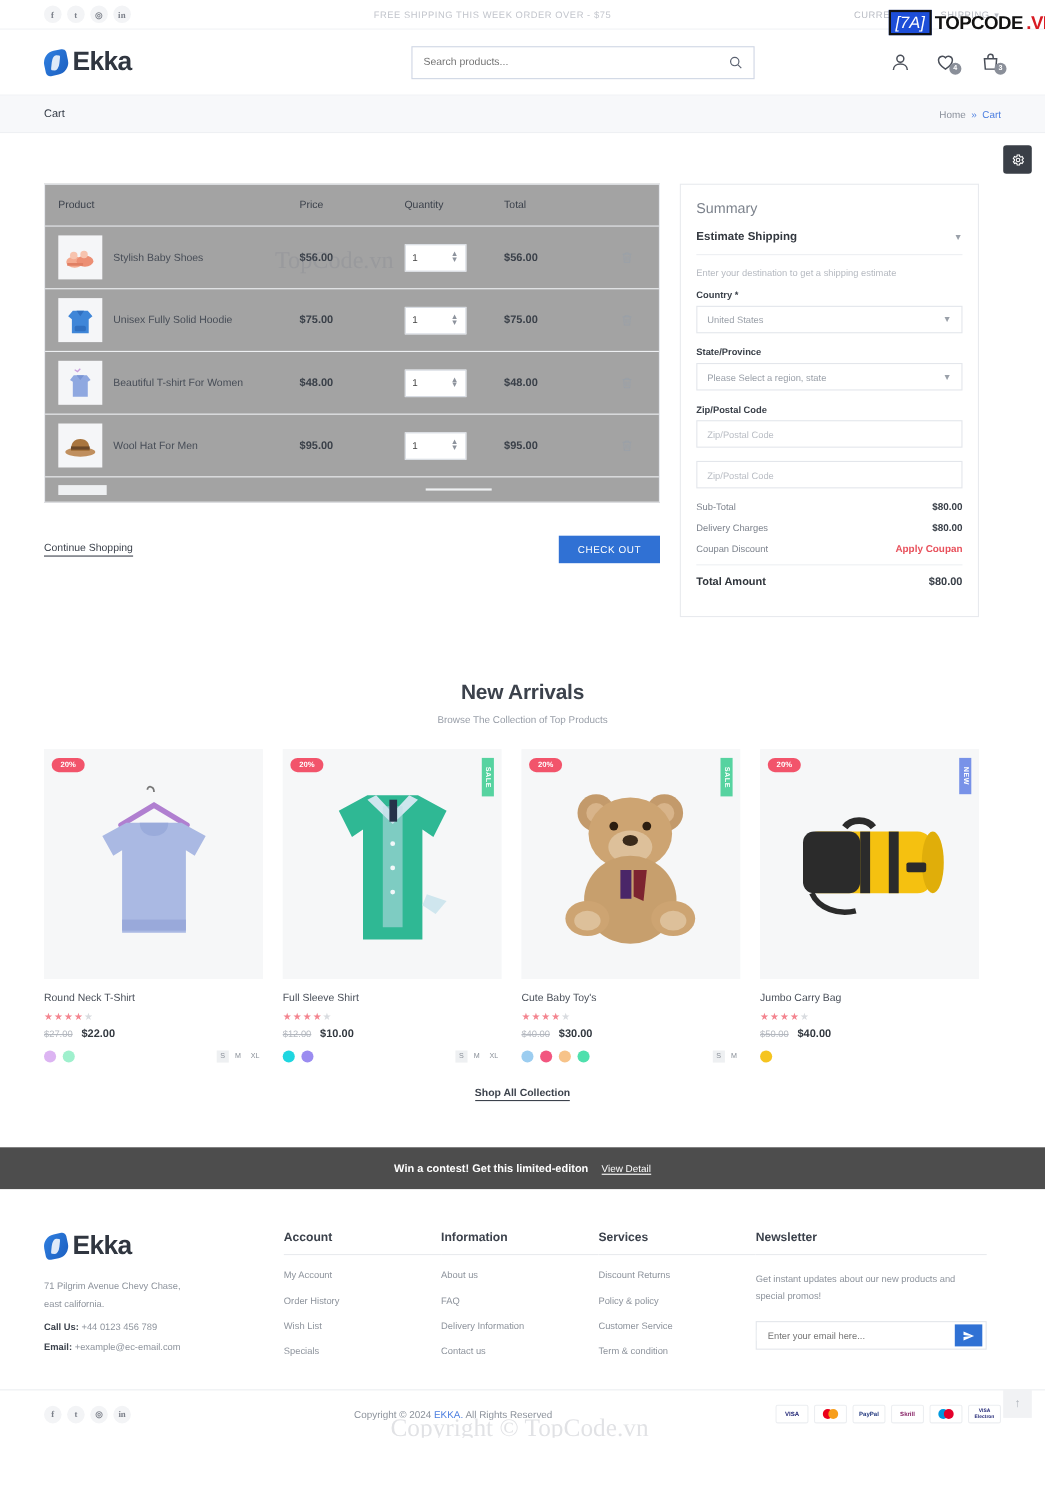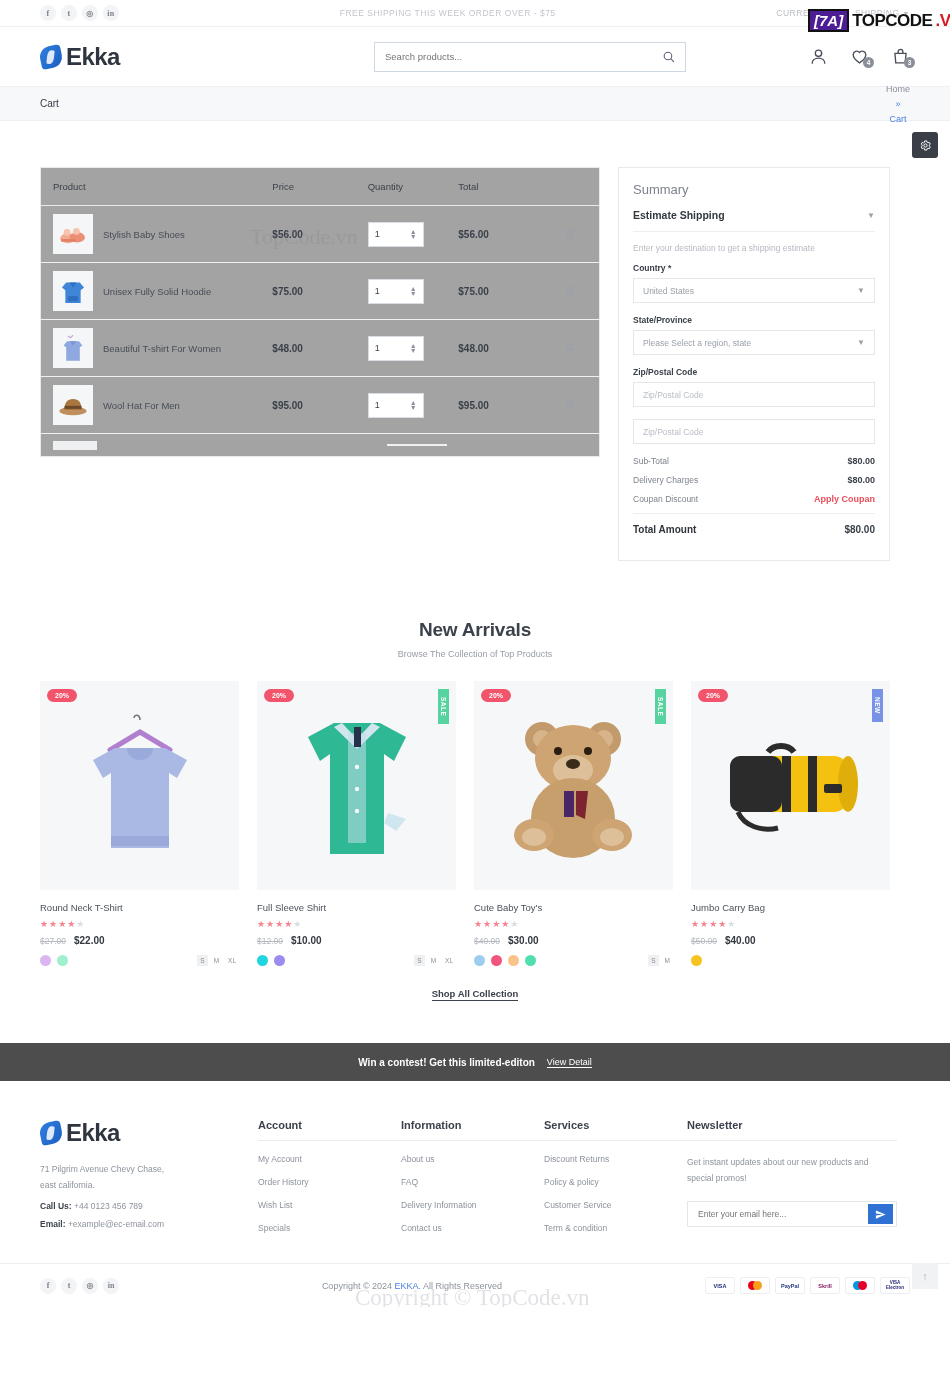--- a/index.html
+++ b/index.html
@@ -84,21 +84,21 @@
     font-weight:bold;
   }
 
   
   .breadcrumb-bar {
     height: 34px; background:#f7f8fa;
     display:flex; align-items:center; justify-content:space-between;
     padding: 0 40px; border-bottom:1px solid #eef0f3;
   }
   .bc-title { font-size: 10px; color:#333a45; }
-  .bc-right { font-size:9px; color:#8b919c; display:flex; gap:5px; align-items:center;flex-direction:column; }
+  .bc-right { font-size:9px; color:#8b919c; display:flex; gap:5px; align-items:center; }
   .bc-link { color:#8b919c; }
   .bc-sep { color:#4c7fe0; font-size:9px; }
   .bc-current { color:#4c7fe0; }
 
   
   .settings-float {
     position:absolute; right:12px; top:132px;
     width: 26px; height: 26px; background:#3a3f47;
     display:flex; align-items:center; justify-content:center;
     border-radius: 3px; color:#fff; cursor:pointer;
@@ -296,21 +296,21 @@
   .wm { position:absolute; pointer-events:none; z-index: 50; }
   .wm-text {
     font-family:"Liberation Serif", serif; color: rgba(120,125,135,.22);
     white-space:nowrap;
   }
   .wm-logo {
     display:flex; align-items:center; gap:3px;
     font-family:"Liberation Sans", sans-serif;
   }
   .wm-logo .box {
-    background:#4c1d95; color:#fff; font-weight:bold; font-size:15px;
+    background:#1d4ed8; color:#fff; font-weight:normal; font-size:15px;
     padding: 1px 4px; font-style:italic; border:2px solid #111;
   }
   .wm-logo .t1 { color:#111; font-weight:bold; font-size:17px; letter-spacing:-.5px; }
   .wm-logo .t2 { color:#d81b23; font-weight:bold; font-size:17px; letter-spacing:-.5px; }
 </style>
 </head>
 <body>
 
 <div class="topbar">
   <div class="topbar-social">
@@ -511,20 +511,24 @@
             </svg>
         </div>
       </div>
 
       <div class="cart-row-ghost">
         <span class="ghost-a"></span>
         <span class="ghost-b"></span>
       </div>
     </div>
 
+    <div class="cart-actions">
+      <a class="continue-link">Continue Shopping</a>
+      <button class="checkout-btn">CHECK OUT</button>
+    </div>
   </div>
 
   <div class="summary">
     <div class="summary-title">Summary</div>
     <div class="est-row">
       <span class="est-title">Estimate Shipping</span>
       <span class="chev">▼</span>
     </div>
     <div class="est-desc">Enter your destination to get a shipping estimate</div>
 

